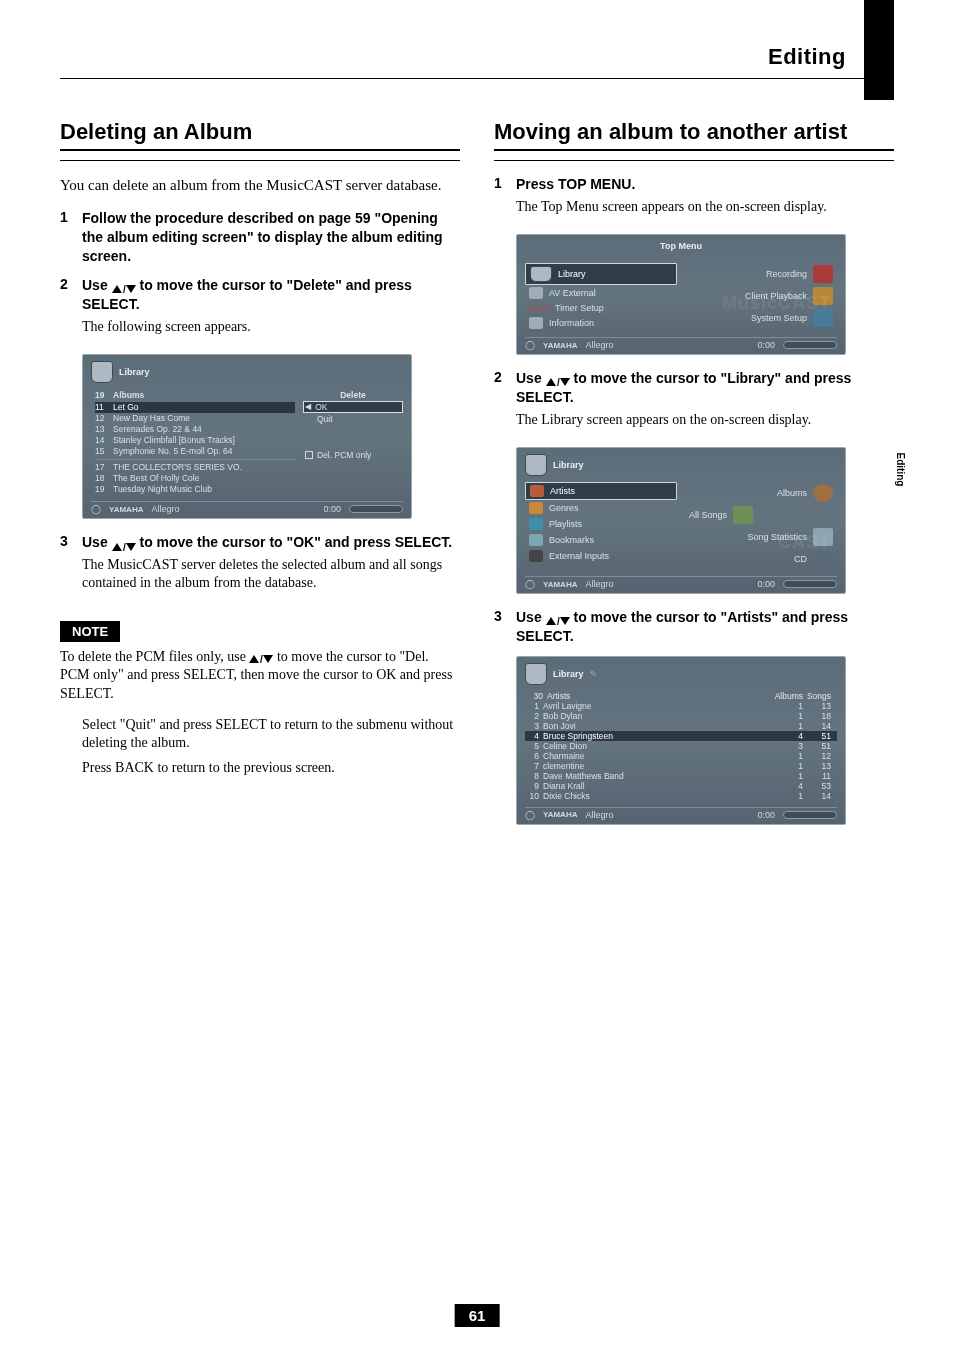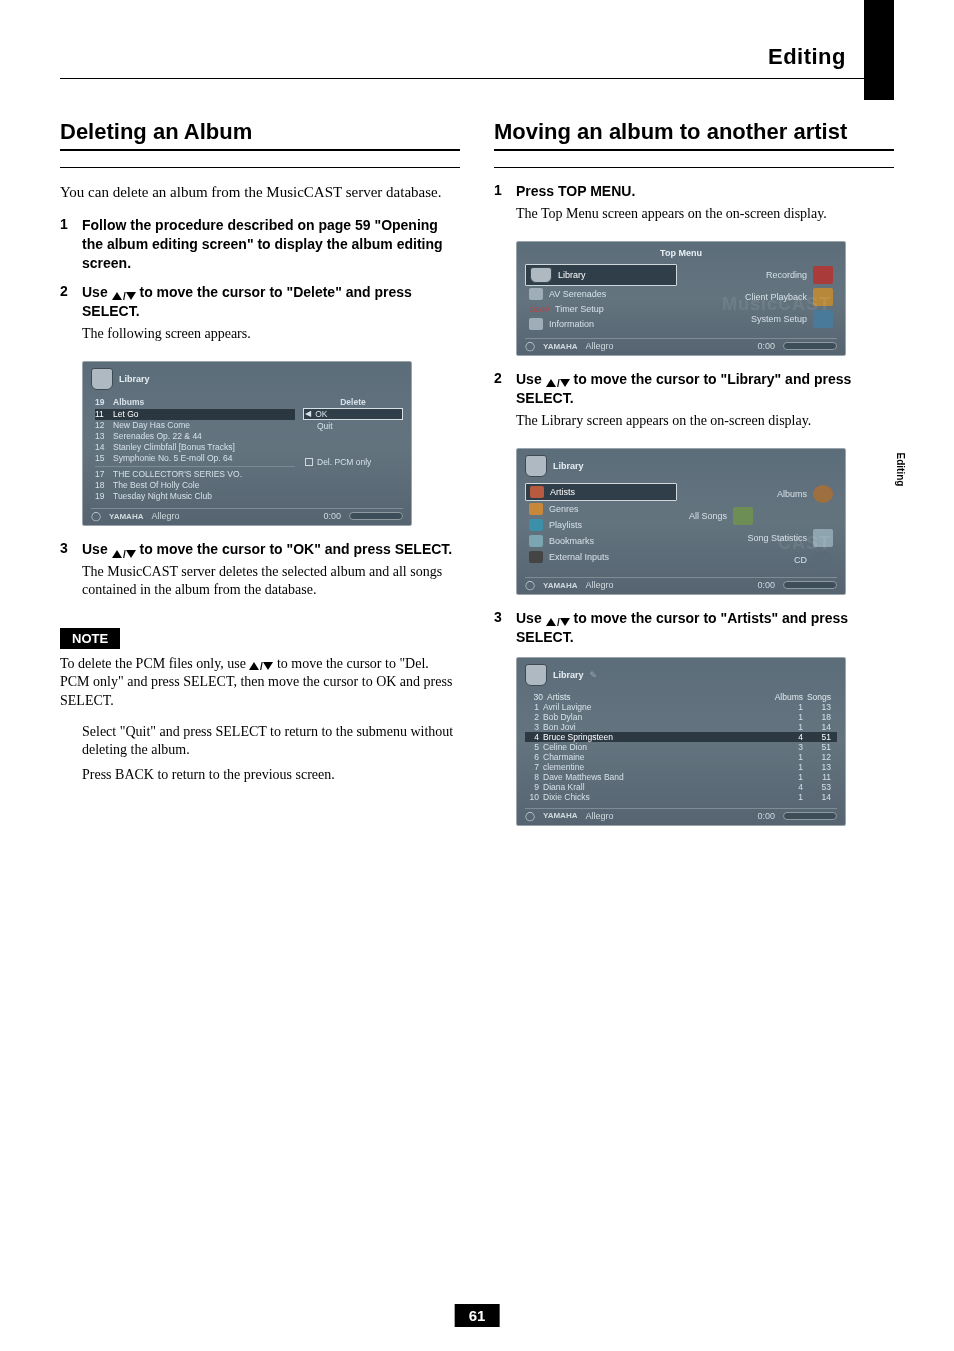--- a/index.html
+++ b/index.html
@@ -23,21 +23,21 @@
     font-family: Arial, Helvetica, sans-serif;
     text-align: right; font-weight: bold; font-size: 22px;
     padding-right: 48px; margin-bottom: 8px;
     letter-spacing: 0.5px;
   }
   .header-rule { border-top: 1px solid #000; margin: 0 0 40px 0; }
   .columns { display: flex; gap: 34px; }
   .col { flex: 1; min-width: 0; }
   .section-head {
     font-family: Arial, Helvetica, sans-serif;
-    font-weight: bold; font-size: 22px; margin-bottom: 16px;
+    font-weight: bold; font-size: 22px; margin-bottom: 9px;
     border-bottom: 2px solid #000; padding-bottom: 4px;
   }
   .section-rule-thin { border-top: 1px solid #000; margin-bottom: 14px; }
   p.lead { font-size: 15px; margin-bottom: 14px; line-height: 1.35; }
   .step { display: flex; margin-bottom: 10px; }
   .step-num {
     font-family: Arial, Helvetica, sans-serif; font-weight: bold;
     width: 22px; flex: 0 0 22px; font-size: 14px;
   }
   .step-body { flex: 1; }
@@ -62,21 +62,21 @@
     font-size: 9px; position: relative;
     padding: 6px 8px 4px 8px;
   }
   .col:nth-child(2) .screen { margin-left: 22px; }
   .screen-title-row { display:flex; align-items:center; gap:6px; margin-bottom:6px; }
   .jukebox {
     width: 22px; height: 22px; background: #aeb9c1; border-radius: 3px 3px 6px 6px;
     border: 1px solid #3d4a54; flex:0 0 22px;
   }
   .sc-label { color:#e6eef3; font-weight:bold; }
-  .center-title { text-align:center; font-weight:bold; color:#e8eff4; margin-bottom:6px; }
+  .center-title { text-align:center; font-weight:bold; color:#e8eff4; margin-bottom:12px; }
   .sc-status {
     margin-top: 6px; padding-top: 2px; border-top: 1px solid #7e8c96;
     display:flex; align-items:center; gap:8px; font-size:9px; color:#cfd9de;
   }
   .sc-status .yam { font-weight:bold; font-size:8px; }
   .sc-status .spacer { flex:1; }
   .sc-status .prog {
     width: 54px; height: 8px; border: 1px solid #8e9aa2; border-radius: 4px;
     background: #3e4e59; position:relative;
   }
@@ -270,21 +270,21 @@
       <div class="screen">
         <div class="center-title">Top Menu</div>
         <div class="panel-body">
           <div class="panel-col">
             <div class="menu-row sel">
                 <div class="jukebox" style="width:16px;height:16px"></div>
                 <span>Library</span>
               </div>
             <div class="menu-row">
                 <div class="mini-icon"></div>
-                <span>AV Serenades</span>
+                <span>AV External</span>
               </div>
             <div class="menu-row">
                 <span style="color:#cc3a3a;font-style:italic;font-size:8px">10:09</span>
                 <span>Timer Setup</span>
               </div>
             <div class="menu-row">
                 <div class="mini-icon"></div>
                 <span>Information</span>
               </div>
           </div>

